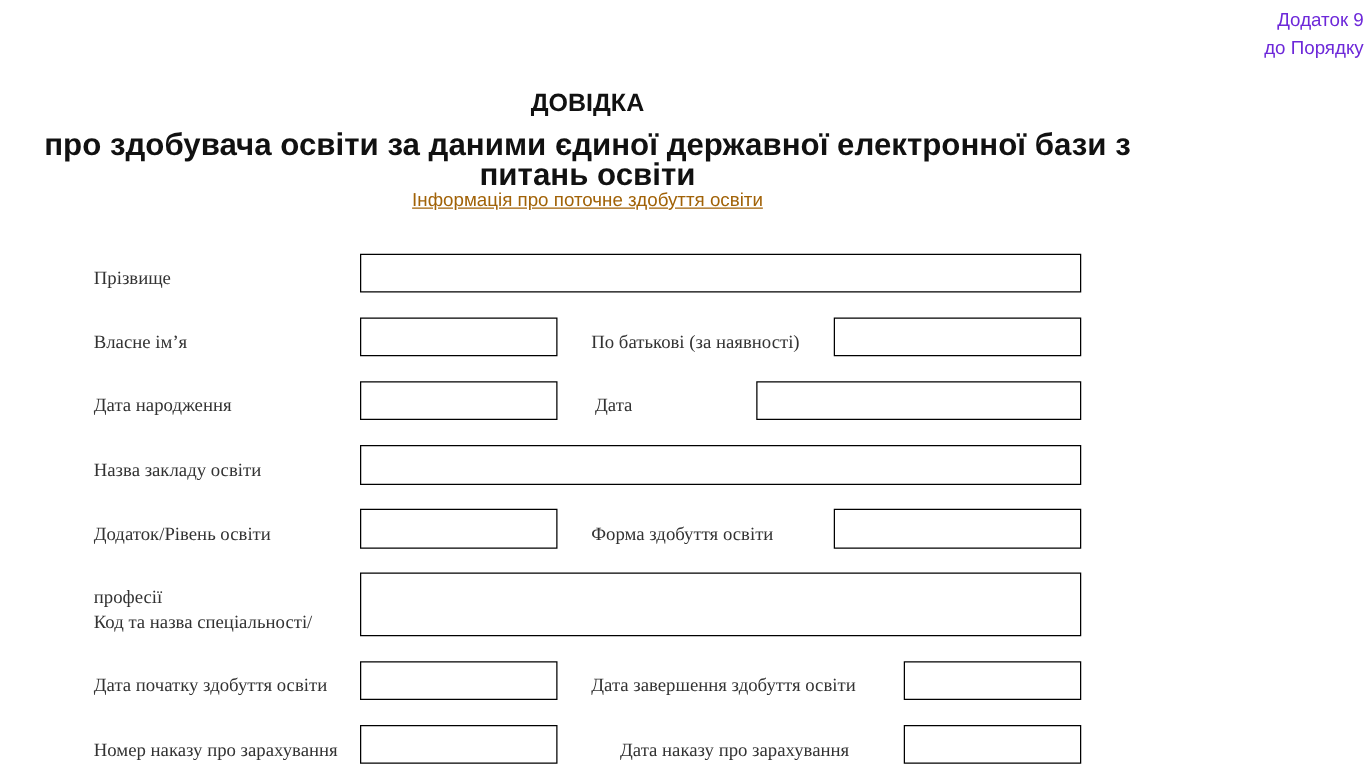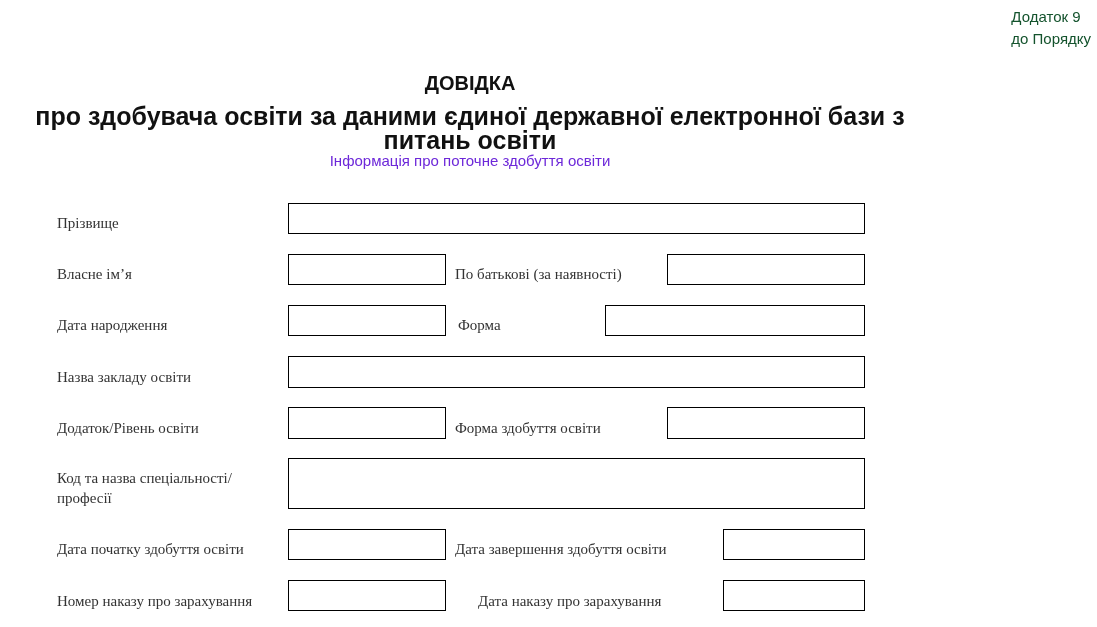--- a/index.html
+++ b/index.html
@@ -9,24 +9,25 @@
       width: 1097px;
       height: 627px;
       overflow: hidden;
       position: relative;
       color: #111111;
     }
     .annex {
       position: absolute;
       right: 6px;
       top: 6px;
+      text-align: right;
       font-family: "Liberation Sans", sans-serif;
       font-size: 15px;
       line-height: 22px;
-      color: #14532d;
+      color: #6d28d9;
     }
     .title {
       position: absolute;
       left: 0;
       width: 940px;
       top: 71px;
       text-align: center;
       font-family: "Liberation Sans", sans-serif;
       font-weight: bold;
       font-size: 20px;
@@ -45,29 +46,31 @@
     }
     .section {
       position: absolute;
       left: 0;
       width: 940px;
       top: 152px;
       text-align: center;
       font-family: "Liberation Sans", sans-serif;
       font-size: 15px;
       line-height: 18px;
-      color: #6d28d9;
+      color: #a16207;
+      text-decoration: underline;
     }
     .lbl {
       position: absolute;
       font-family: "Liberation Serif", serif;
       font-size: 15px;
       line-height: 20px;
       color: #333;
       white-space: nowrap;
+      margin-left: 18px;
     }
     .box {
       position: absolute;
       box-sizing: border-box;
       border: 1.5px solid #000;
       background: #fff;
       font-family: "Liberation Serif", serif;
       font-size: 15px;
       padding: 0 6px;
       outline: none;
@@ -88,34 +91,34 @@
 <div class="lbl" style="left:57px; top:213px;">Прізвище</div>
 <input class="box" style="left: 288px; top: 203px; width: 577px; height: 31px;" value="">
 
 <div class="lbl" style="left:57px; top:264px;">Власне ім’я</div>
 <input class="box" style="left: 288px; top: 254px; width: 158px; height: 31px;" value="">
 <div class="lbl" style="left:455px; top:264px;">По батькові (за наявності)</div>
 <input class="box" style="left: 667px; top: 254px; width: 198px; height: 31px;" value="">
 
 <div class="lbl" style="left:57px; top:315px;">Дата народження</div>
 <input class="box" style="left: 288px; top: 305px; width: 158px; height: 31px;" value="">
-<div class="lbl" style="left:458px; top:315px;">Форма</div>
+<div class="lbl" style="left:458px; top:315px;">Дата</div>
 <input class="box" style="left: 605px; top: 305px; width: 260px; height: 31px;" value="">
 
 <div class="lbl" style="left:57px; top:367px;">Назва закладу освіти</div>
 <input class="box" style="left: 288px; top: 356px; width: 577px; height: 32px;" value="">
 
 <div class="lbl" style="left:57px; top:418px;">Додаток/Рівень освіти</div>
 <input class="box" style="left: 288px; top: 407px; width: 158px; height: 32px;" value="">
 <div class="lbl" style="left:455px; top:418px;">Форма здобуття освіти</div>
 <input class="box" style="left: 667px; top: 407px; width: 198px; height: 32px;" value="">
 
 <div class="lbl" style="left:57px; top:468px;">
+  <div>професії</div>
   <div>Код та назва спеціальності/</div>
-  <div>професії</div>
 </div>
 <input class="box" style="left: 288px; top: 458px; width: 577px; height: 51px;" value="">
 
 <div class="lbl" style="left:57px; top:539px;">Дата початку здобуття освіти</div>
 <input class="box" style="left: 288px; top: 529px; width: 158px; height: 31px;" value="">
 <div class="lbl" style="left:455px; top:539px;">Дата завершення здобуття освіти</div>
 <input class="box" style="left: 723px; top: 529px; width: 142px; height: 31px;" value="">
 
 <div class="lbl" style="left:57px; top:591px;">Номер наказу про зарахування</div>
 <input class="box" style="left: 288px; top: 580px; width: 158px; height: 31px;" value="">

